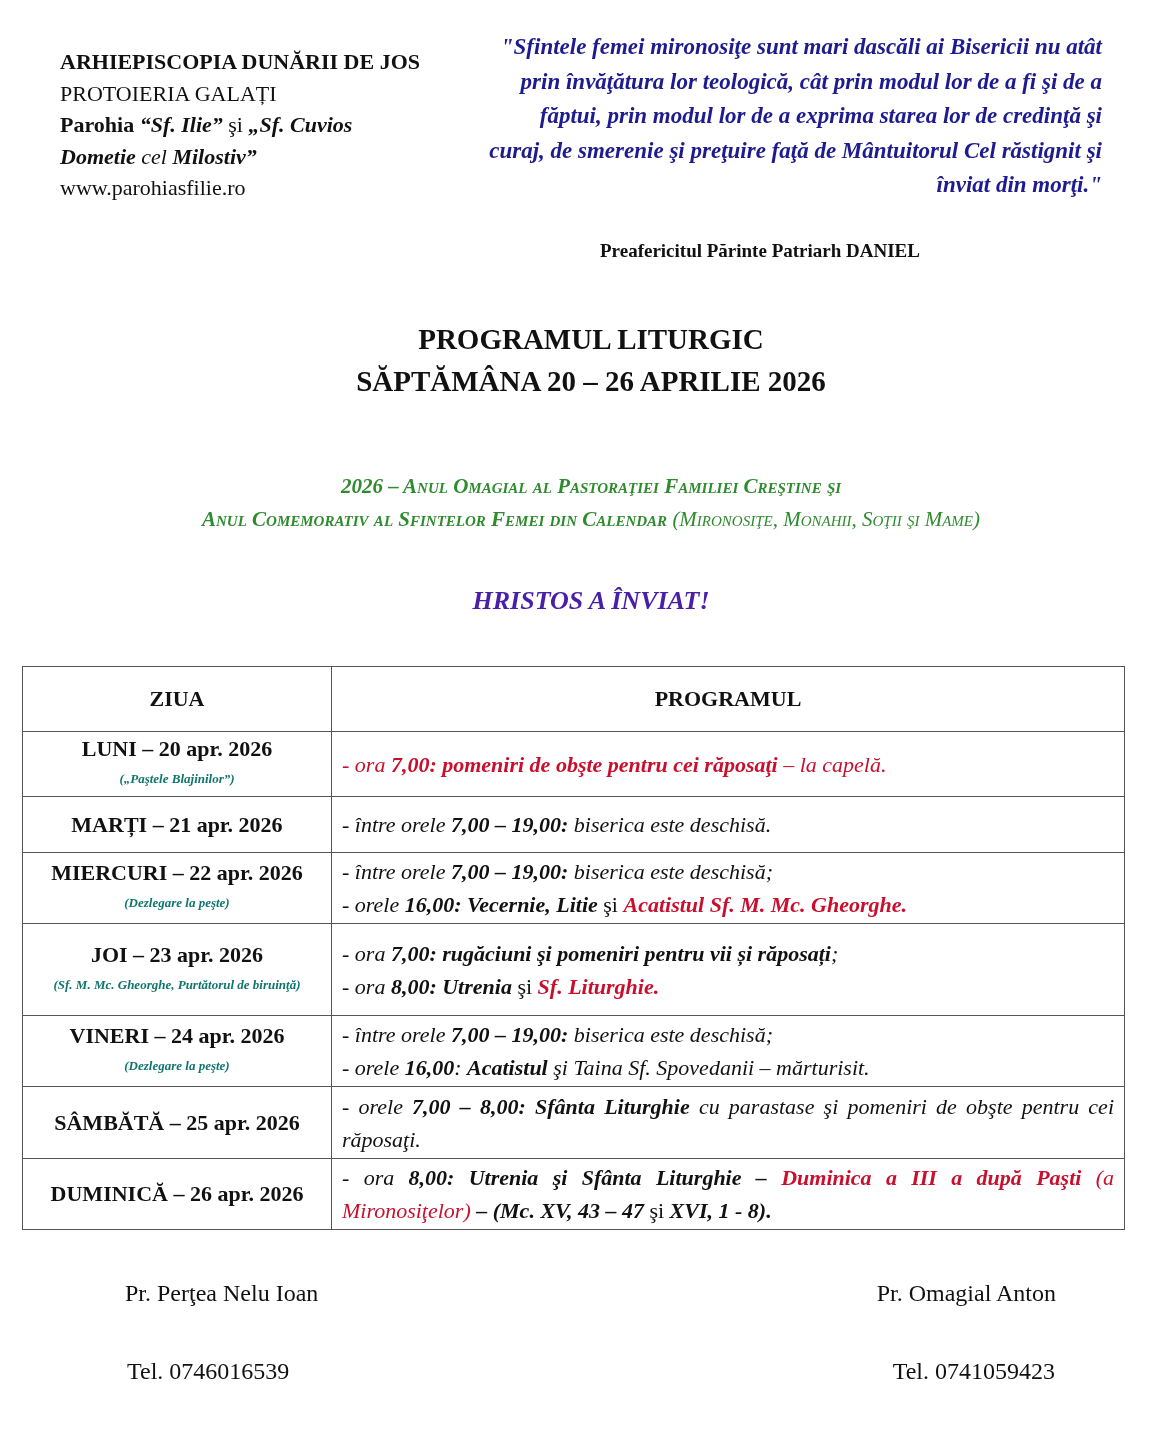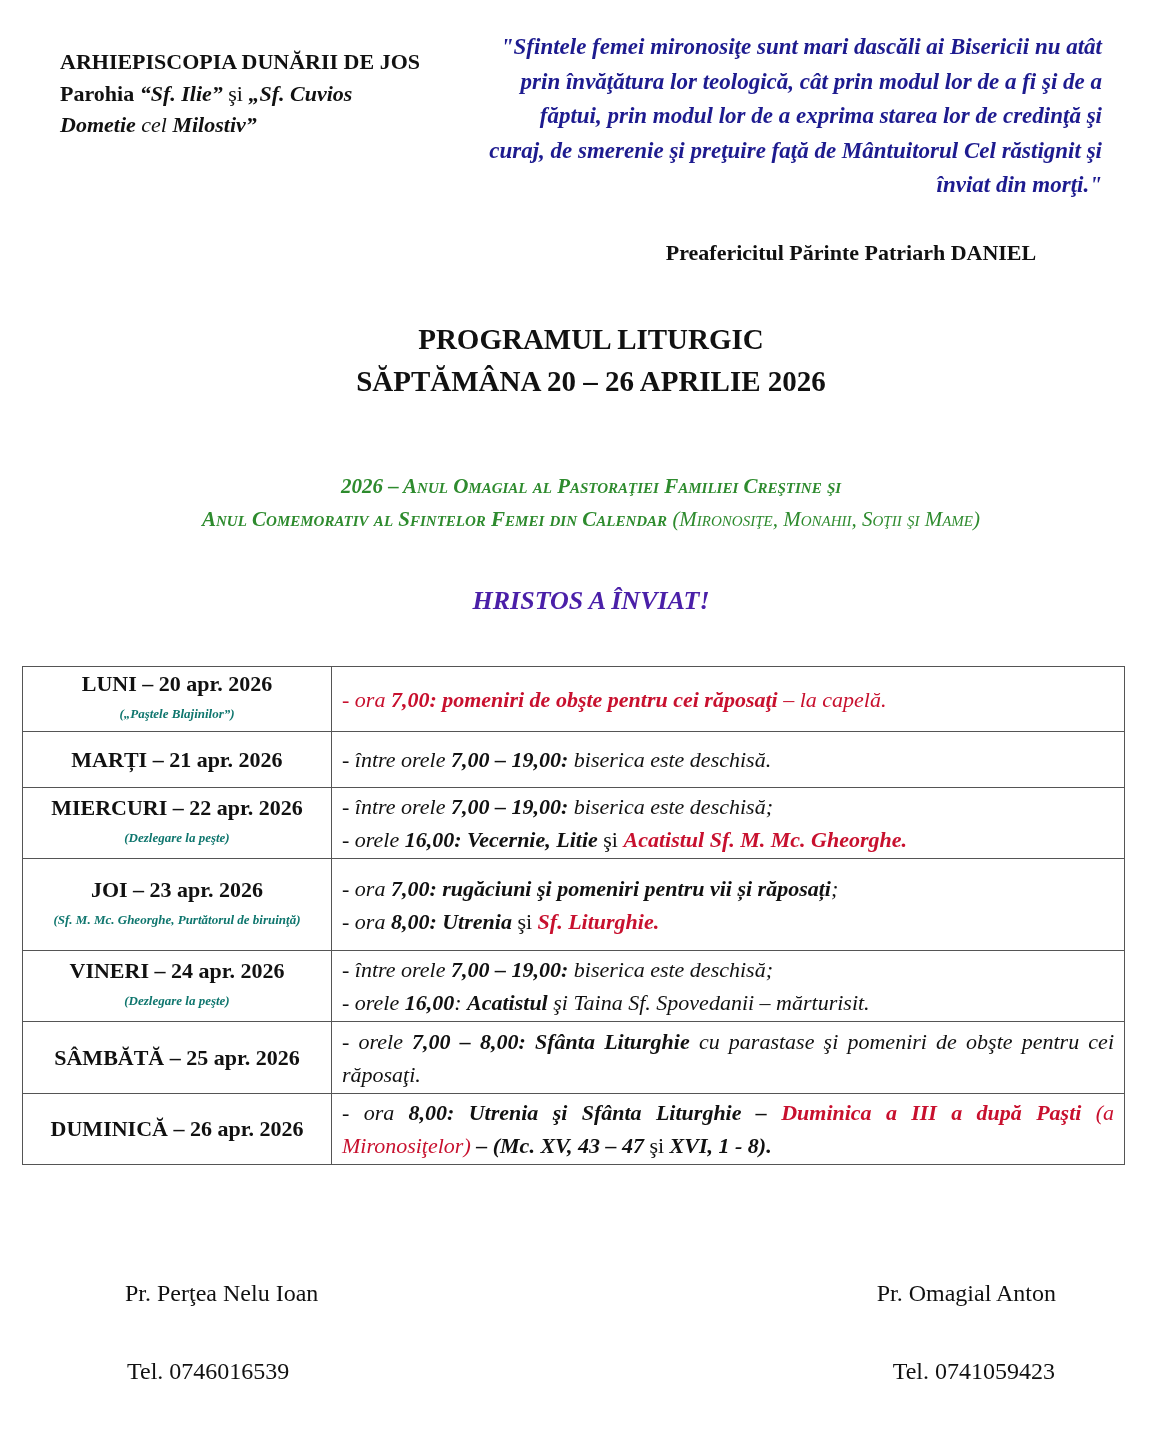--- a/index.html
+++ b/index.html
@@ -8,22 +8,22 @@
 
   .hdr-left { position: absolute; left: 60px; top: 30px; width: 420px;
               font-size: 22px; line-height: 31.5px; margin-top: 16px; }
   .hdr-left .b { font-weight: bold; }
   .hdr-left .i { font-style: italic; }
   .hdr-left .bi { font-weight: bold; font-style: italic; }
   .hdr-left a { color: #111; text-decoration: underline; }
 
   .quote { position: absolute; left: 480px; top: 30px; width: 622px; text-align: right;
            font-size: 23px; line-height: 34.5px; color: #1d1b8f; font-weight: bold; font-style: italic; }
-  .quote-author { position: absolute; left: 600px; top: 240px; width: 502px; text-align: center;
-                  font-size: 22px; font-weight: bold; color: #111; }
+  .quote-author { position: absolute; left: 600px; top: 240px; width: 502px; text-align: left;
+                  font-size: 19px; font-weight: bold; color: #111; }
 
   .title { position: absolute; left: 0; width: 1182px; text-align: center; font-weight: bold;
            font-size: 29px; line-height: 42px; top: 318px; }
 
   .year-theme { position: absolute; left: 0; width: 1182px; text-align: center; top: 470px;
                 color: #2e8b2e; font-weight: bold; font-style: italic; font-size: 21px; line-height: 33px;
                 font-variant: small-caps; }
   .year-theme .plain { font-weight: normal; }
 
   .greeting { position: absolute; left: 0; width: 1182px; text-align: center; top: 586px;
@@ -43,45 +43,51 @@
   .upright { font-style: normal; }
   .justify { text-align: justify; }
 
   .sig { position: absolute; font-size: 24px; font-weight: normal; }
 </style>
 </head>
 <body>
 
 <div class="hdr-left">
   <div class="b">ARHIEPISCOPIA DUNĂRII DE JOS</div>
+  <div>PROTOIERIA GALAȚI</div>
   <div>
     <span class="b">Parohia </span><span class="bi">“Sf. Ilie”</span><span> şi </span><span class="bi">„Sf. Cuvios</span>
   </div>
   <div>
     <span class="bi">Dometie</span><span class="i"> cel </span><span class="bi">Milostiv”</span>
   </div>
+  <div>www.parohiasfilie.ro</div>
 </div>
 
 <div class="quote">"Sfintele femei mironosiţe sunt mari dascăli ai Bisericii nu atât prin învăţătura lor teologică, cât prin modul lor de a fi şi de a făptui, prin modul lor de a exprima starea lor de credinţă şi curaj, de smerenie şi preţuire faţă de Mântuitorul Cel răstignit şi înviat din morţi."</div>
 <div class="quote-author">Preafericitul Părinte Patriarh DANIEL</div>
 
 <div class="title">
   <div>PROGRAMUL LITURGIC</div>
   <div>SĂPTĂMÂNA 20 – 26 APRILIE 2026</div>
 </div>
 
 <div class="year-theme">
   <div>2026 – Anul Omagial al Pastoraţiei Familiei Creştine şi</div>
   <div><span>Anul Comemorativ al Sfintelor Femei din Calendar</span><span class="plain"> (Mironosiţe, Monahii, Soţii şi Mame)</span></div>
 </div>
 
 <div class="greeting">HRISTOS A ÎNVIAT!</div>
 
 <table class="sched">
   <tbody>
+      <tr>
+    <th>ZIUA</th>
+    <th>PROGRAMUL</th>
+  </tr>
 
   <tr class="r1">
     <td class="day">
       <span>LUNI – 20 apr. 2026</span>
       <span class="note">(„Paştele Blajinilor”)</span>
     </td>
     <td class="prog red">
       <div><span>- ora </span><span class="bold">7,00: pomeniri de obşte pentru cei răposaţi</span><span> – la capelă.</span></div>
     </td>
   </tr>

